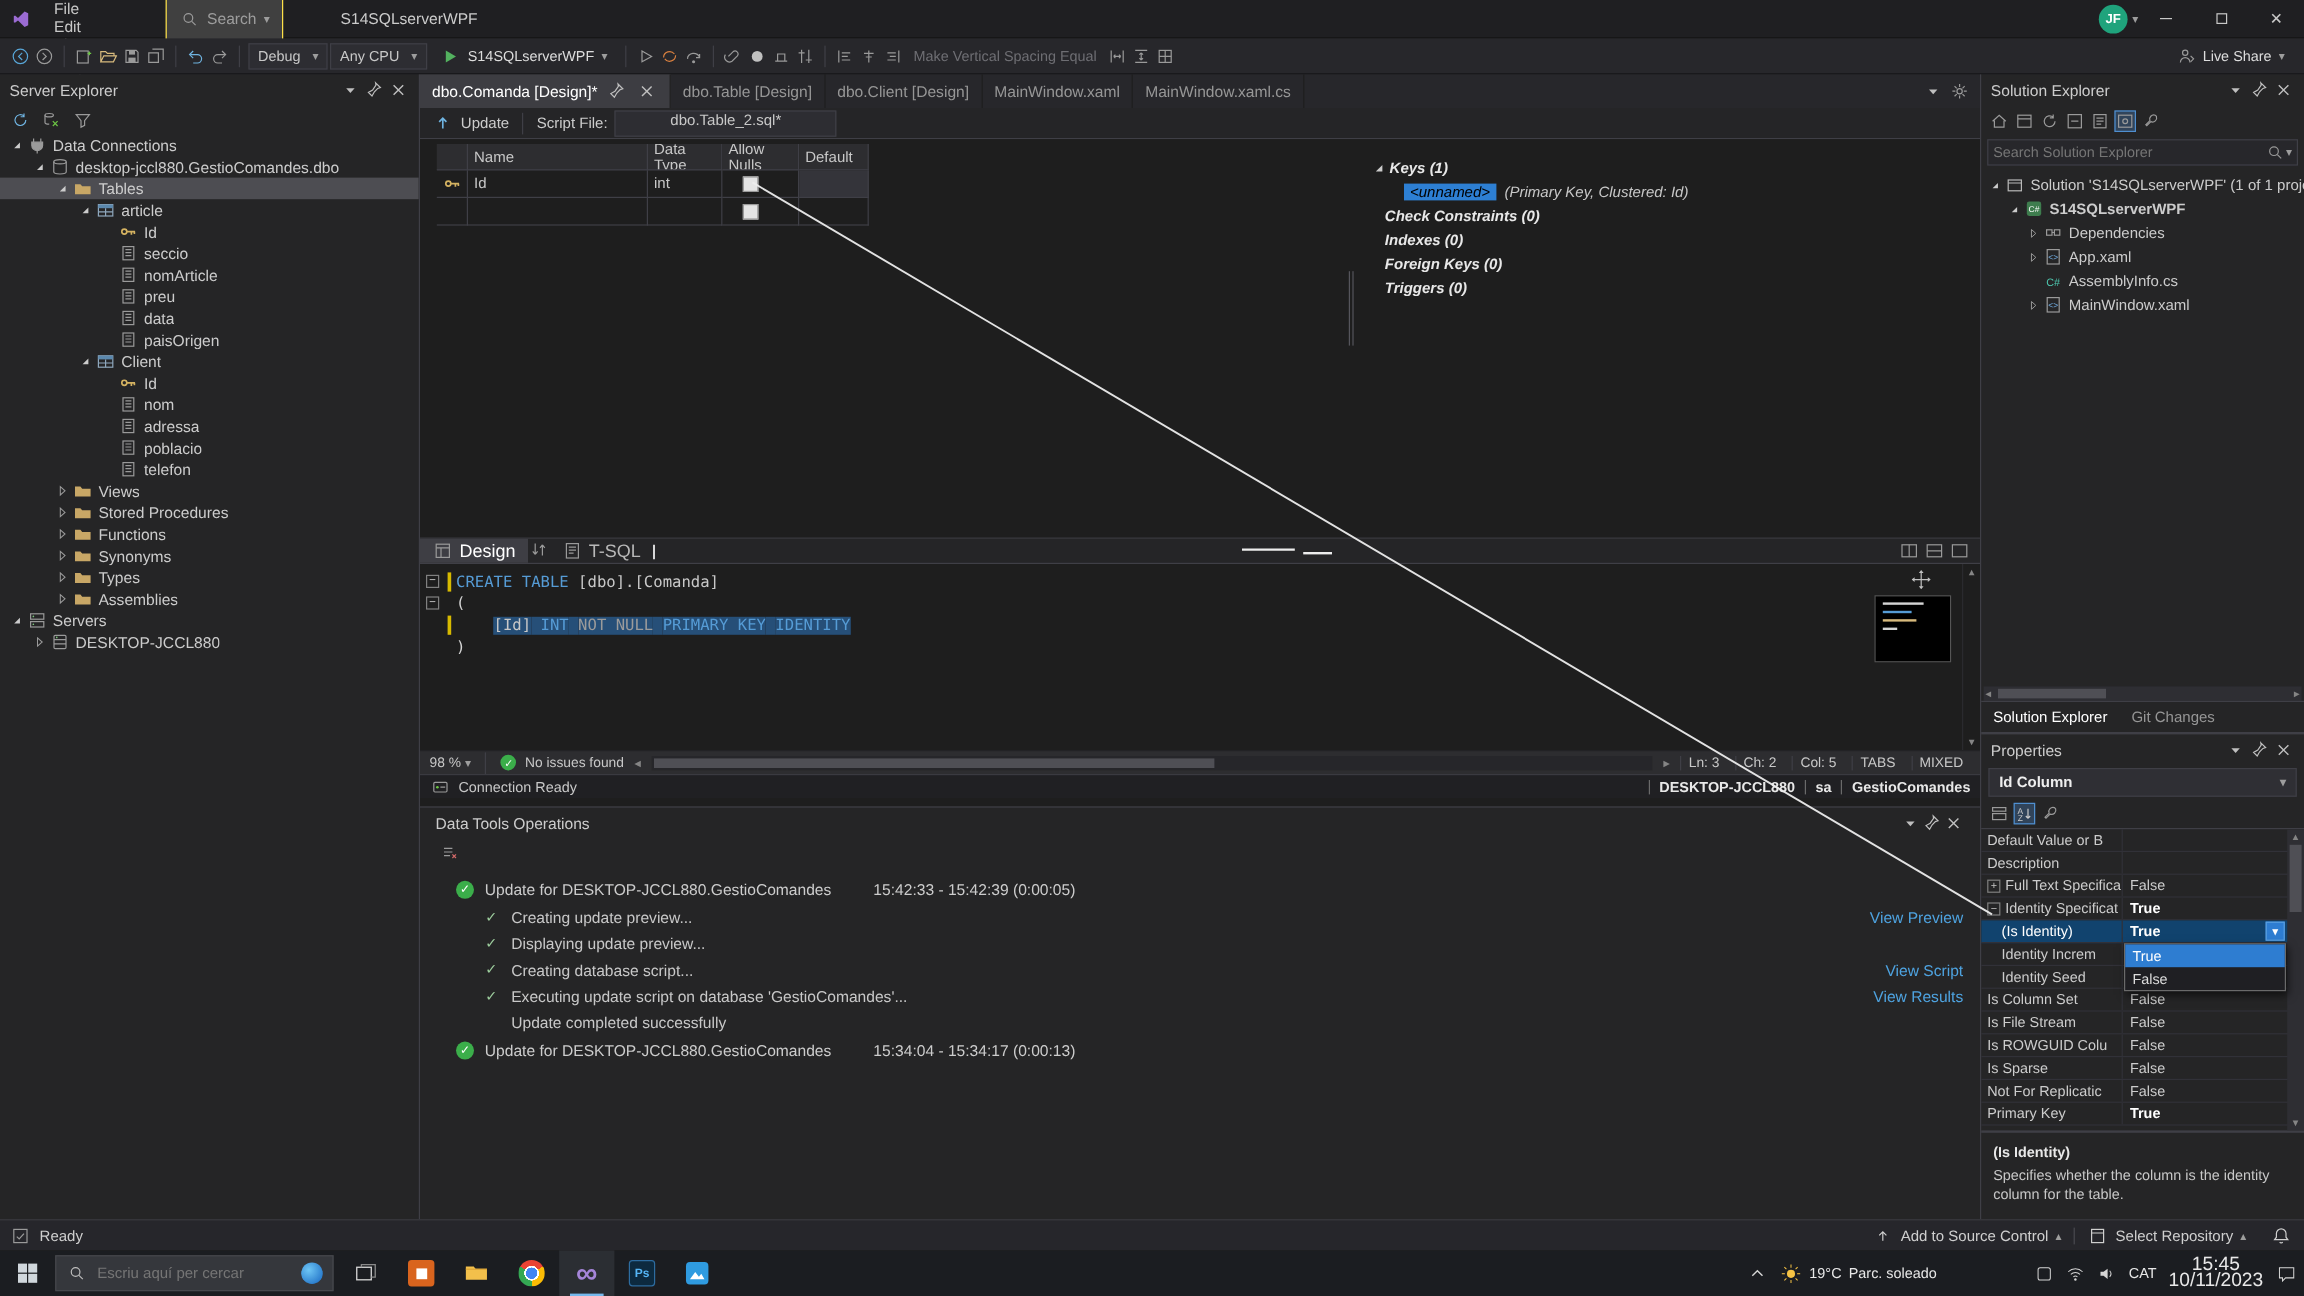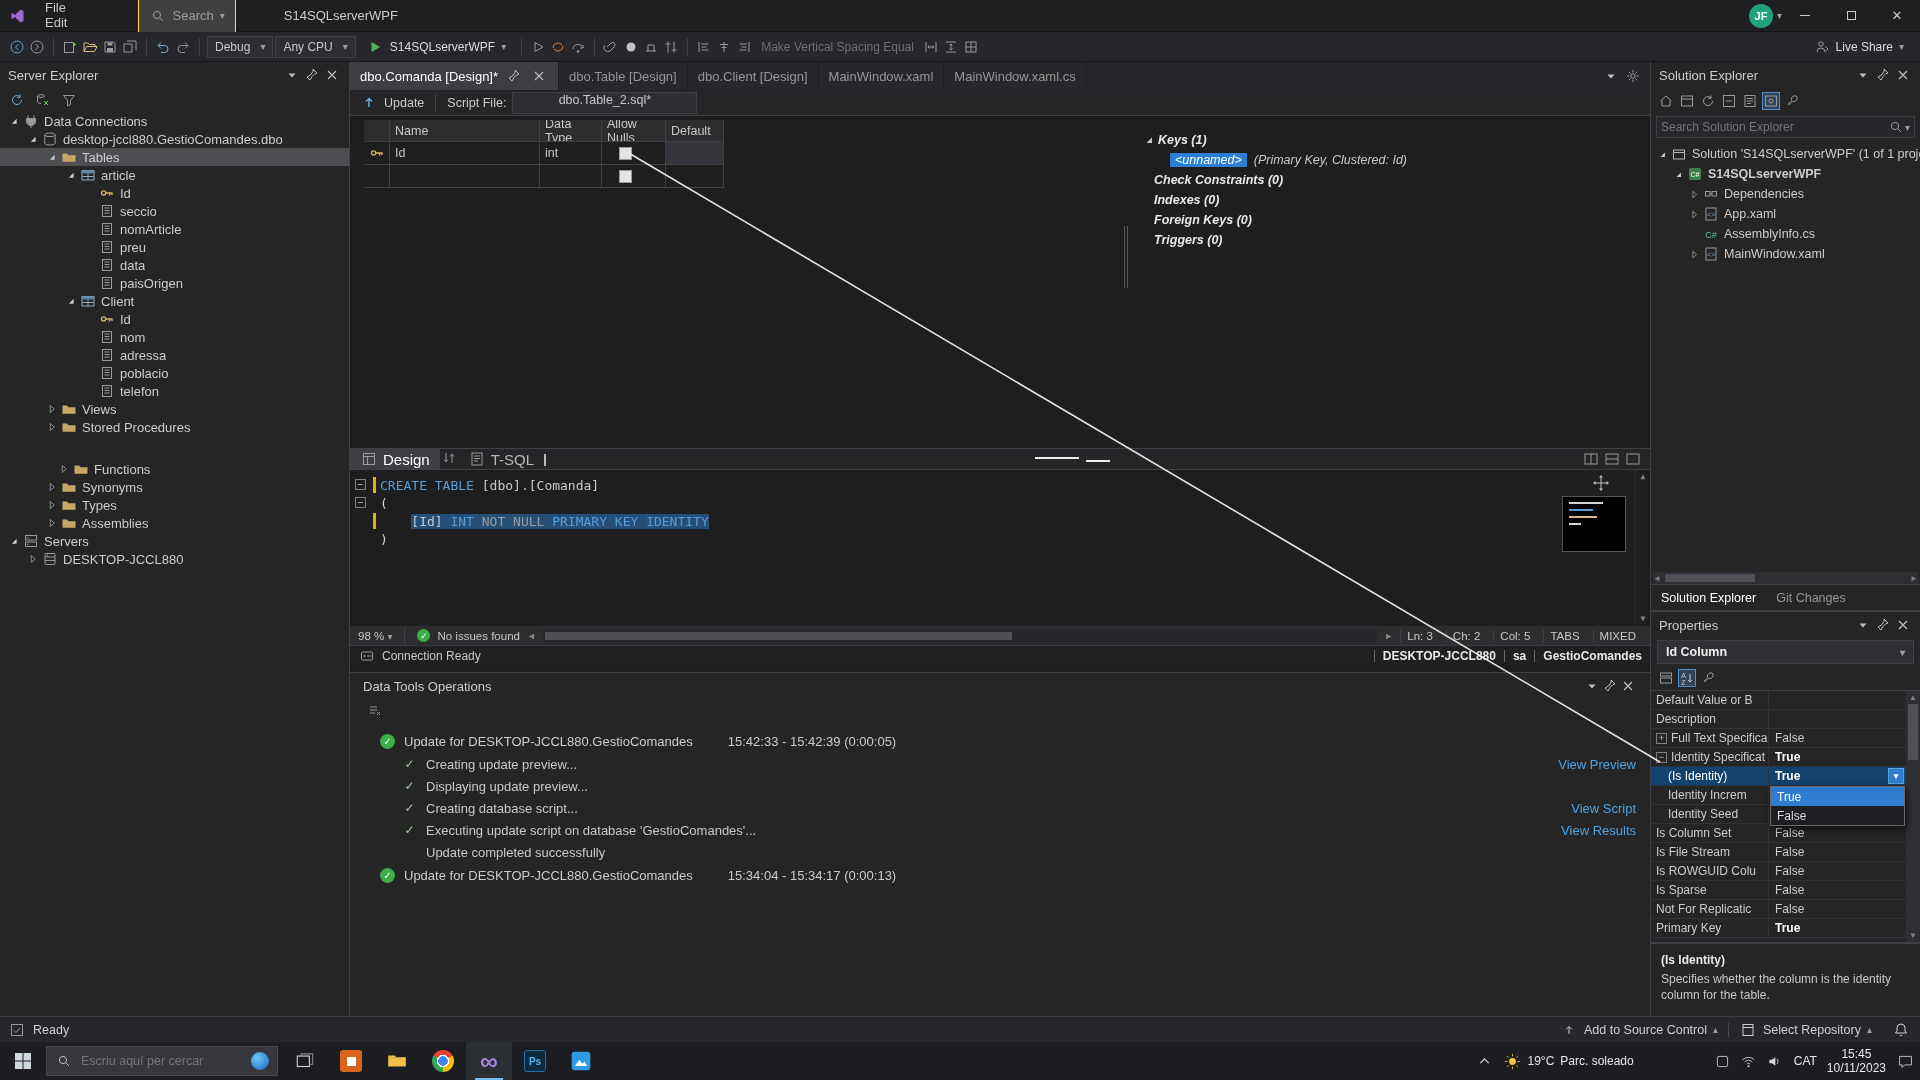--- a/index.html
+++ b/index.html
@@ -58,21 +58,21 @@
 .col-data-type{width:62px;}
 .col-allow-nulls{width:64px;justify-content:flex-start;}
 .col-default{width:58px;}
 .gcell.dim{background:#34343a;}
 .checkbox{width:13px;height:13px;background:#e4e4e4;border:1px solid #9a9a9a;margin-left:12px;}
 .keys-panel{position:absolute;left:790px;top:14px;font-size:12.5px;}
 .keys-row{height:20px;display:flex;align-items:center;padding-left:14px;white-space:nowrap;font-style:italic;}
 .kbold{font-weight:bold;color:#e8e8e8;}
 .karrow{margin-left:-14px;}
 .keys-row.chiprow{padding-left:30px;}
-.kchip{background:#2d7fd3;color:#ffffff;padding:0 5px;}
+.kchip{background:#2d7fd3;color:#000000;padding:0 5px;}
 .kdetail{margin-left:7px;color:#c8c8c8;}
 .splitter-grip{position:absolute;left:774px;top:110px;height:62px;width:4px;border-left:1px solid #55555c;border-right:1px solid #55555c;}
 
 .sql-tabs{height:21px;background:#252527;display:flex;align-items:stretch;font-size:15px;border-bottom:1px solid #3f3f46;flex:none;position:relative;}
 .sql-tab{display:flex;align-items:center;gap:5px;padding:0 10px;color:#b8b8b8;}
 .sql-tab.active{background:#3e3e44;color:#ffffff;}
 .sql-tabs-right{position:absolute;right:8px;top:0;bottom:0;display:flex;align-items:center;gap:3px;}
 
 .editor{height:155px;position:relative;background:#1e1e1e;font-family:"DejaVu Sans Mono",monospace;font-size:13px;flex:none;}
 #code{padding-top:6px;}
@@ -169,21 +169,21 @@
 .tb-appicon.active::after{content:"";position:absolute;bottom:0;left:9px;right:9px;height:2px;background:#76b9ed;}
 .tb-appicon svg{width:22px;height:22px;}
 .app-sq{width:22px;height:22px;border-radius:3px;display:block;}
 .chrome-ball{width:22px;height:22px;border-radius:50%;background:radial-gradient(circle at center,#4285f4 0 30%,#ffffff 31% 39%,rgba(0,0,0,0) 40%),conic-gradient(from -60deg,#ea4335 0 120deg,#fbbc05 120deg 240deg,#34a853 240deg 360deg);}
 .vs-inf{color:#a585d9;font-size:25px;line-height:25px;font-weight:bold;}
 .ps-sq{width:22px;height:22px;background:#0d2a3f;color:#55b5f5;font-size:10px;font-weight:bold;display:flex;align-items:center;justify-content:center;border:1px solid #2d6ca0;border-radius:3px;}
 .tray{margin-left:auto;display:flex;align-items:center;gap:10px;padding-right:6px;color:#e8e8e8;font-size:12px;}
 .tray .icon svg{width:17px;height:17px;}
 .weather{display:flex;align-items:center;gap:6px;margin-right:70px;}
 .tray-icons{display:flex;align-items:center;gap:8px;}
-.tray-time{text-align:center;line-height:14px;font-size:12px;}
+.tray-time{text-align:center;line-height:14px;font-size:16px;}
 </style>
 </head>
 <body>
 
 <div class="screen">
 
   <svg class="overlay" width="1920" height="1080" viewBox="0 0 1920 1080">
     <line x1="627" y1="152" x2="1660" y2="762" stroke="#ededed" stroke-width="1.6" opacity="0.95"></line>
     <line x1="1035" y1="458" x2="1079" y2="458" stroke="#ededed" stroke-width="2"></line>
     <line x1="1086" y1="461" x2="1110" y2="461" stroke="#ededed" stroke-width="2"></line>
@@ -657,21 +657,21 @@
                 <path d="M6 4l4.5 4L6 12z" fill="none" stroke="#9a9a9a"></path>
               </svg>
             </span>
             <span class="icon">
               <svg viewBox="0 0 16 16">
                 <path d="M1.5 4.5h4.5l1.5 1.8h7v6.5h-13z" fill="#c8a766"></path>
               </svg>
             </span>
             <span class="lbl">Stored Procedures</span>
           </div>
-          <div class="tree-row" style="padding-left: 56px; margin-top: 24px;">
+          <div class="tree-row" style="padding-left: 44px;">
             <span class="arrow">
               <svg viewBox="0 0 16 16">
                 <path d="M6 4l4.5 4L6 12z" fill="none" stroke="#9a9a9a"></path>
               </svg>
             </span>
             <span class="icon">
               <svg viewBox="0 0 16 16">
                 <path d="M1.5 4.5h4.5l1.5 1.8h7v6.5h-13z" fill="#c8a766"></path>
               </svg>
             </span>

